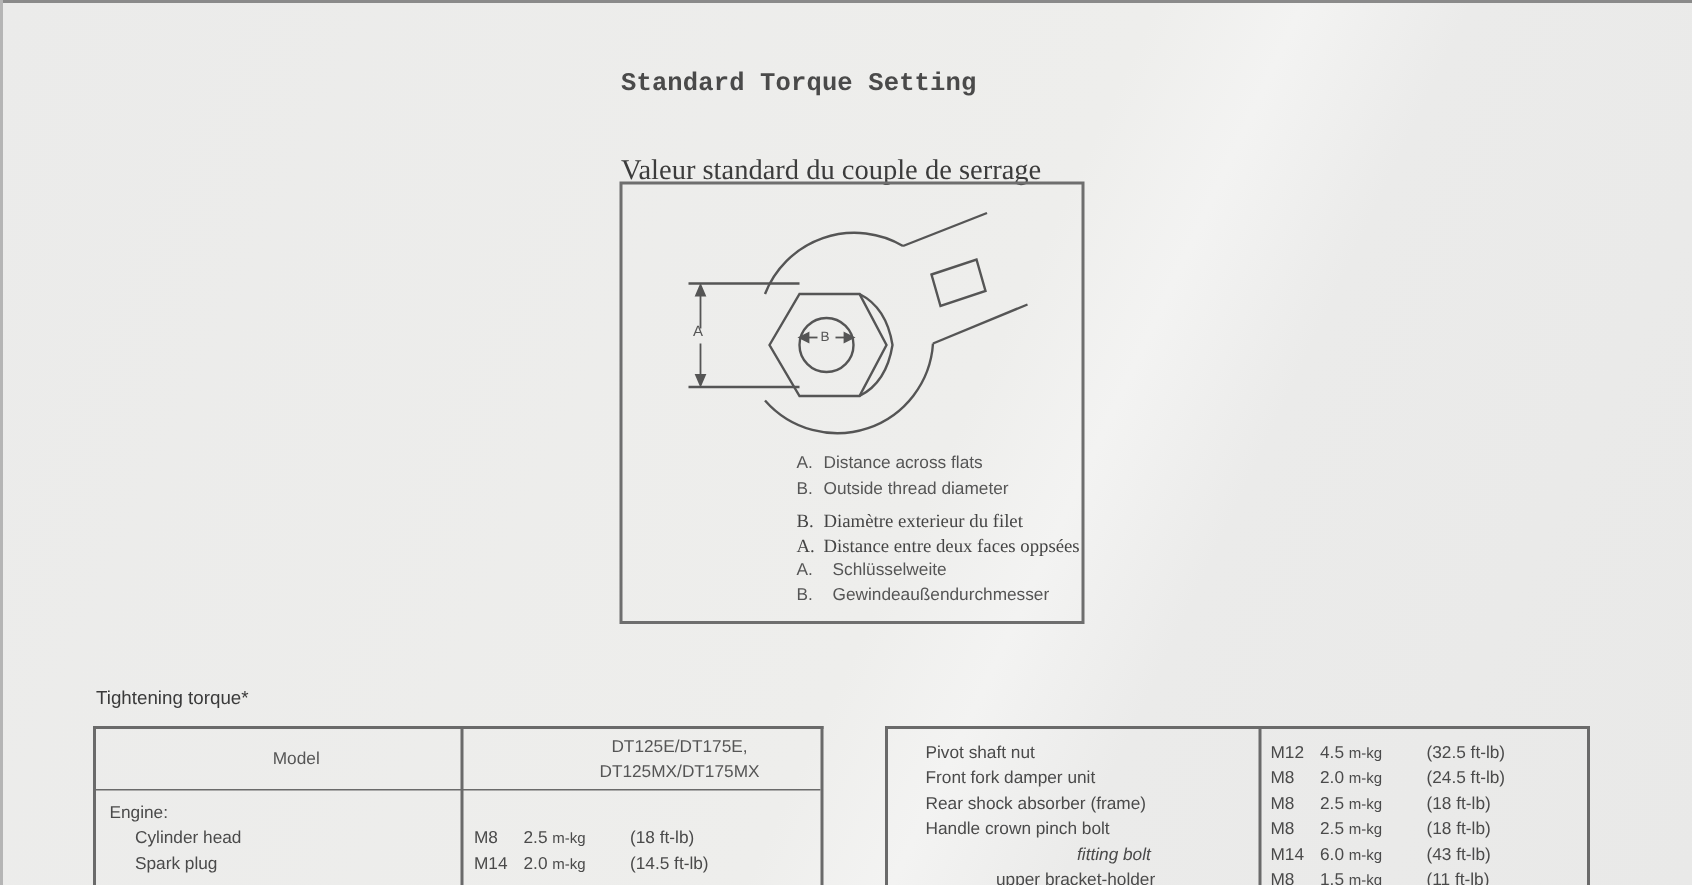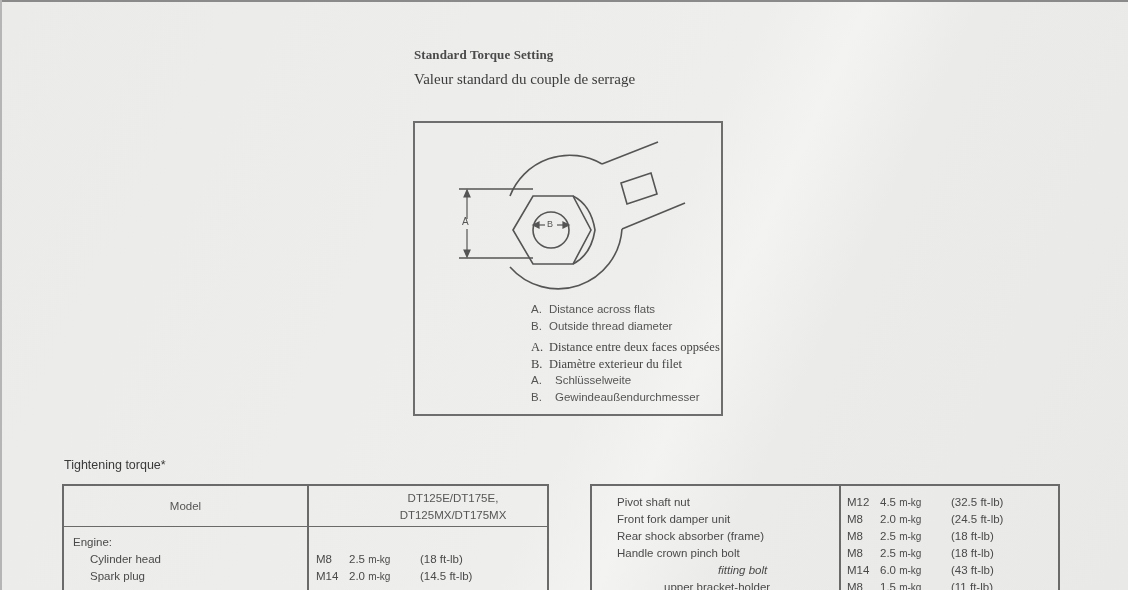--- a/index.html
+++ b/index.html
@@ -11,22 +11,22 @@
     color: #3a3a3a;
   }
   .page {
     position: absolute; left: 0; top: 0; width: 1128px; height: 590px;
     background: linear-gradient(115deg, #ebebea 0%, #eeeeec 55%, #f3f3f2 62%, #ebebea 70%, #e9e9e8 100%);
   }
   .topline { position: absolute; left: 0; top: 0; width: 1128px; height: 2px; background: #8a8a8a; }
   .leftline { position: absolute; left: 0; top: 0; width: 2px; height: 590px; background: #b5b5b5; }
 
   .titles { position: absolute; left: 414px; top: 47px; }
-  .t-en { font-family: Liberation Serif, serif; font-weight: bold; font-size: 13px; color: #4a4a4a; height: 24px; letter-spacing: 0.1px; }
-  .t-fr { font-family: "Liberation Serif", serif; font-size: 15px; color: #3c3c3c; height: 24px; }
+  .t-en { font-family: Liberation Mono, monospace; font-weight: bold; font-size: 17px; color: #4a4a4a; height: 24px; letter-spacing: 0.1px; }
+  .t-fr { font-family: "Liberation Serif", serif; font-size: 19px; color: #3c3c3c; height: 24px; margin-top: 32px; }
   .t-de { font-family: "Liberation Sans", sans-serif; font-size: 13px; color: #444; height: 24px; }
 
   .figure {
     position: absolute; left: 413px; top: 121px; width: 310px; height: 295px;
     border: 2px solid #6e6e6e; box-sizing: border-box;
   }
   .figure svg { position: absolute; left: 0; top: 0; }
   .legend { position: absolute; left: 78px; top: 180px; font-size: 11.5px; color: #555; margin-left: 38px; }
   .legend .row { height: 17px; white-space: nowrap; }
   .legend .row.fr { font-family: "Liberation Serif", serif; font-size: 12.5px; color: #444; }
@@ -34,21 +34,21 @@
   .legend .k { display: inline-block; width: 18px; }
 
   .tt-title { position: absolute; left: 64px; top: 458px; font-size: 12.5px; color: #3a3a3a; }
 
   .tbl1 {
     position: absolute; left: 62px; top: 484px; width: 487px; height: 120px;
     border: 2px solid #6a6a6a; border-bottom: none; box-sizing: border-box;
   }
   .tbl1 .vdiv { position: absolute; left: 243px; top: 0; width: 2px; height: 100%; background: #6a6a6a; }
   .tbl1 .hdiv { position: absolute; left: 0; top: 40px; width: 100%; height: 1px; background: #6a6a6a; }
-  .tbl1 .h-model { position: absolute; left: 0; top: 14px; width: 243px; text-align: center; font-size: 11.5px; color: #555; }
+  .tbl1 .h-model { position: absolute; left: 0; top: 14px; width: 243px; text-align: center; font-size: 11.5px; color: #555; padding-left: 12px; }
   .tbl1 .h-models { position: absolute; left: 245px; top: 4px; width: 240px; text-align: center; font-size: 11.5px; line-height: 17px; color: #555; padding-left: 24px; }
   .row1 { position: absolute; font-size: 11.5px; color: #4a4a4a; white-space: nowrap; }
   .lbl-indent { padding-left: 14px; }
   .val { position: absolute; font-size: 11.5px; color: #4a4a4a; white-space: nowrap; }
   .val .sz { display: inline-block; width: 33px; }
   .val .nm { display: inline-block; width: 71px; }
   .val .nm small { font-size: 10px; text-align: center; }
 
   .tbl2 {
     position: absolute; left: 590px; top: 484px; width: 470px; height: 120px;
@@ -99,22 +99,22 @@
         <polygon points="148,99 154,102 148,105"></polygon>
       </g>
     </svg>
     <div style="position:absolute;left:47px;top:93px;font-size:10px;color:#555;">A</div>
     <div style="position:absolute;left:132px;top:96px;font-size:9px;color:#555;">B</div>
 
     <div class="legend">
       <div class="row"><span class="k">A.</span><span>Distance across flats</span></div>
       <div class="row"><span class="k">B.</span><span>Outside thread diameter</span></div>
       <div class="gap"></div>
+      <div class="row fr"><span class="k">B.</span><span>Diamètre exterieur du filet</span></div>
       <div class="row fr"><span class="k">A.</span><span>Distance entre deux faces oppsées</span></div>
-      <div class="row fr"><span class="k">B.</span><span>Diamètre exterieur du filet</span></div>
       <div class="row"><span class="k" style="width:24px">A.</span><span>Schlüsselweite</span></div>
       <div class="row"><span class="k" style="width:24px">B.</span><span>Gewindeaußendurchmesser</span></div>
     </div>
   </div>
 
   <div class="tt-title">Tightening torque*</div>
 
   <div class="tbl1">
     <div class="vdiv"></div>
     <div class="hdiv"></div>

